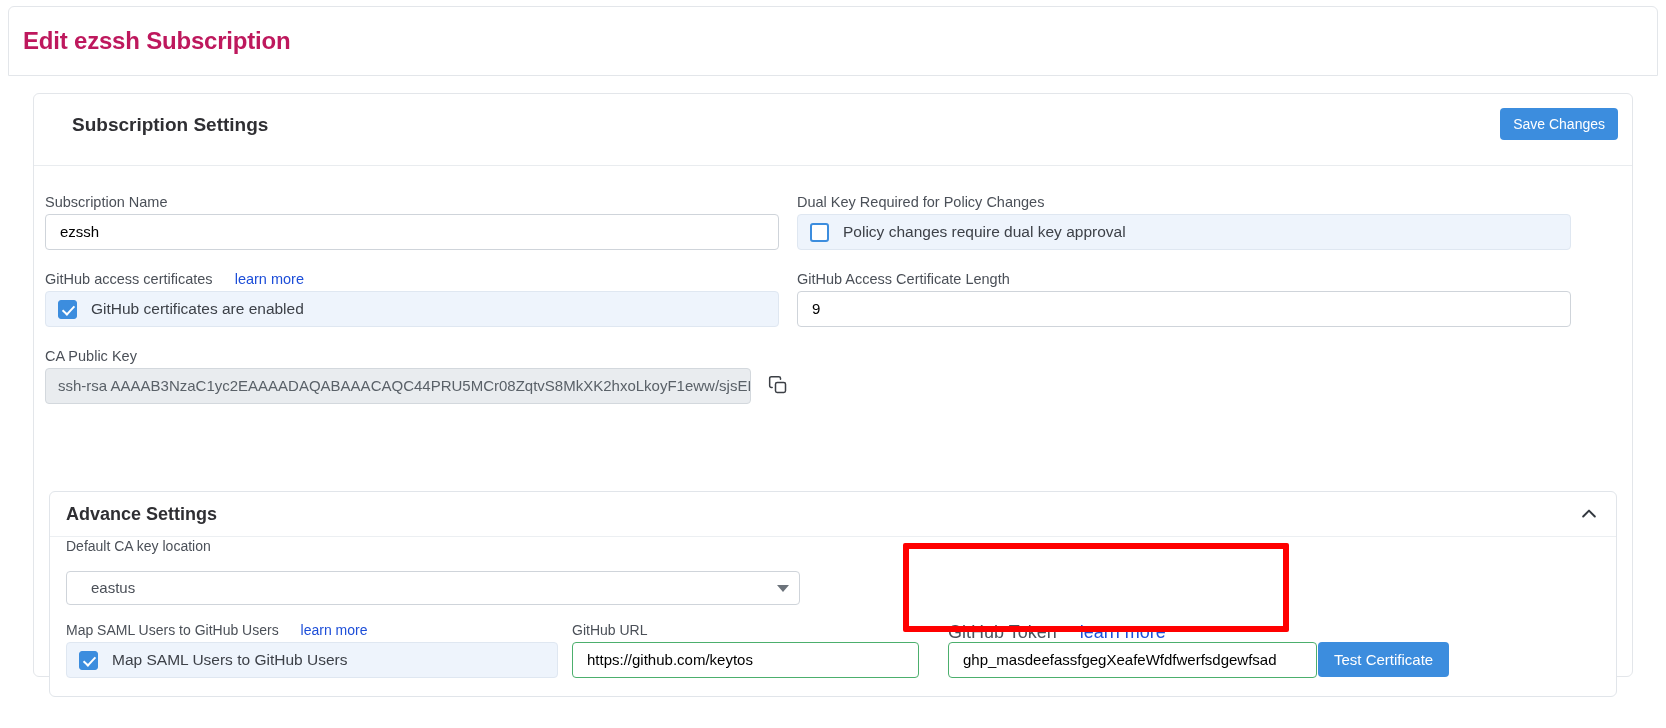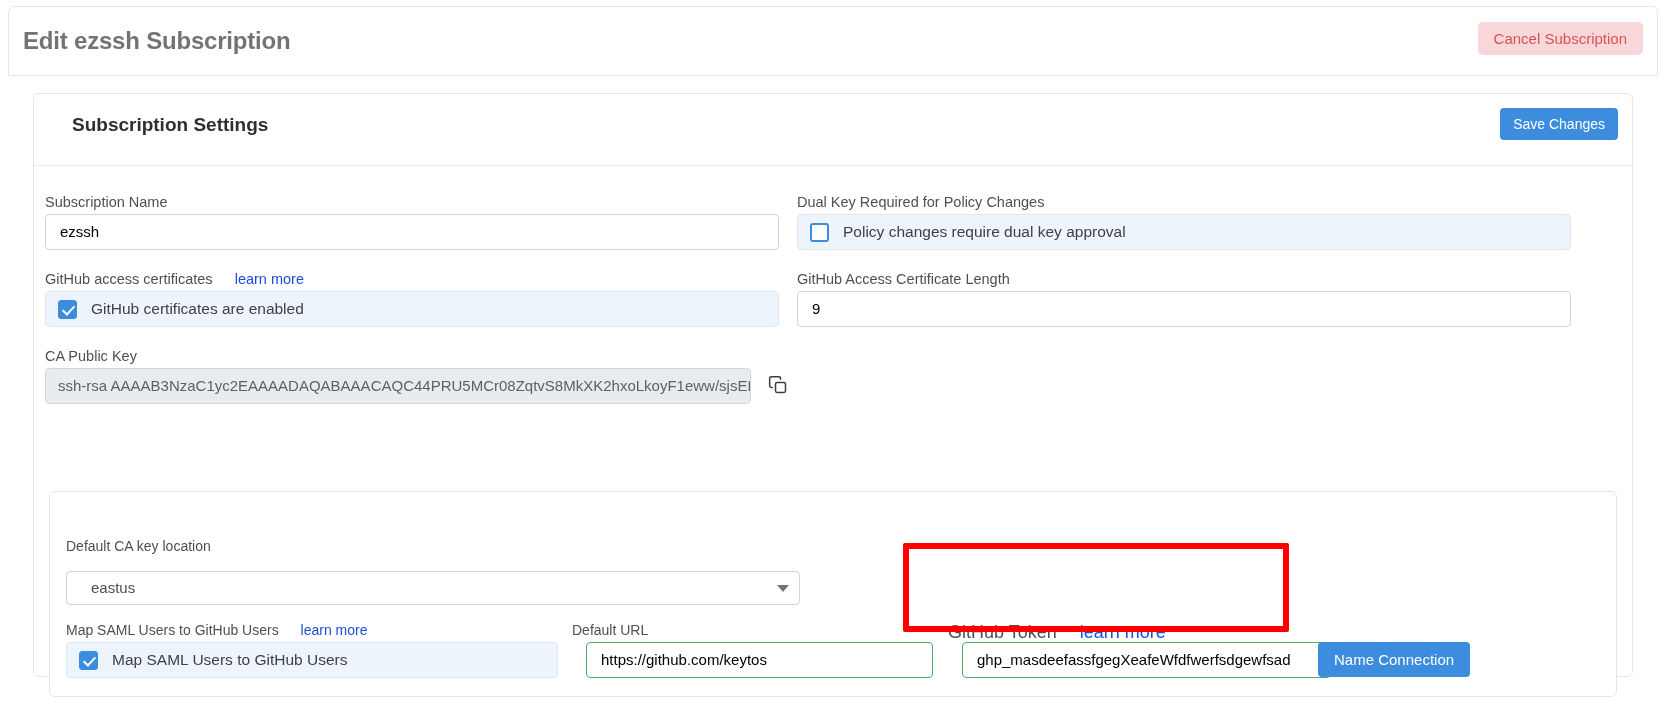--- a/index.html
+++ b/index.html
@@ -25,21 +25,21 @@
     background: #ffffff;
     border: 1px solid #e3e6ea;
     border-radius: 6px 6px 0 0;
     border-bottom: 1px solid #e3e6ea;
   }
   .page-title {
     position: absolute;
     left: 14px; top: 20px;
     font-size: 24px;
     font-weight: bold;
-    color: #737373;
+    color: #be185d;
     letter-spacing: -0.2px;
   }
   .cancel-sub-btn {
     position: absolute;
     right: 14px; top: 15px;
     background: #f8d7da;
     color: #d9534f;
     border: none;
     border-radius: 5px;
     font-size: 15px;
@@ -109,21 +109,21 @@
     border: 1px solid #cfd4da;
     border-radius: 4px;
     font-size: 15px;
     color: #000000;
     font-family: "Liberation Sans", sans-serif;
     padding: 0 14px;
     height: 36px;
     line-height: 34px;
     outline: none;
   }
-  .text-input.green { border-color: #4caf6d; margin-left: 14px; }
+  .text-input.green { border-color: #4caf6d; }
   .readonly-input {
     position: absolute;
     background: #e9ecef;
     border: 1px solid #d3d8dd;
     border-radius: 4px;
     font-size: 15px;
     color: #5a6168;
     padding: 0 12px;
     height: 36px;
     line-height: 34px;
@@ -262,21 +262,20 @@
     pointer-events: none;
   }
 </style>
 </head>
 <body>
 
 <div class="page">
 
   <div class="header-card">
     <div class="page-title">Edit ezssh Subscription</div>
-    <button class="cancel-sub-btn">Cancel Subscription</button>
   </div>
 
   <div class="settings-card">
 
     <div class="settings-card-head">
       <div class="settings-title">Subscription Settings</div>
       <button class="save-btn">Save Changes</button>
     </div>
 
     <div class="card-body">
@@ -307,46 +306,56 @@
       <button class="copy-btn" style="left:725px; top:201px;">
         <span>
           <svg width="20" height="20" viewBox="0 0 24 24" fill="none" stroke="#3b3f45" stroke-width="1.8" stroke-linecap="round" stroke-linejoin="round">
             <rect x="9" y="9" width="12" height="12" rx="2"></rect>
             <path d="M5 15H4a2 2 0 0 1-2-2V4a2 2 0 0 1 2-2h9a2 2 0 0 1 2 2v1"></path>
           </svg>
         </span>
       </button>
 
       <div class="adv-panel">
+        <div class="adv-head">
+          <div class="adv-title">Advance Settings</div>
+          <button class="chevron-btn">
+            <span>
+              <svg width="20" height="20" viewBox="0 0 24 24" fill="none" stroke="#33383f" stroke-width="2.4" stroke-linecap="round" stroke-linejoin="round">
+                <polyline points="5 15 12 8 19 15"></polyline>
+              </svg>
+            </span>
+          </button>
+        </div>
 
         <div class="field-label" style="left:16px; top:46px; font-size:14px;">Default CA key location</div>
         <div class="select-input" style="left:16px; top:79px; width:734px;">
           <span>eastus</span>
           <span class="select-caret"></span>
         </div>
 
         <div class="field-label" style="left:16px; top:130px; font-size:14px;">
           <span>Map SAML Users to GitHub Users</span>
           <a class="learn-more">learn more</a>
         </div>
         <div class="check-row" style="left:16px; top:150px; width:492px;">
           <span class="cb on"></span>
           <span class="check-label">Map SAML Users to GitHub Users</span>
         </div>
 
-        <div class="field-label" style="left:522px; top:130px; font-size:14px;">Default URL</div>
+        <div class="field-label" style="left:522px; top:130px; font-size:14px;">GitHub URL</div>
         <div class="text-input green" style="left:522px; top:150px; width:347px;">https://github.com/keytos</div>
 
         <div class="field-label" style="left:898px; top:130px; font-size:18px;">
           <span>GitHub Token</span>
           <a class="learn-more">learn more</a>
         </div>
         <div class="text-input green" style="left:898px; top:150px; width:369px;">ghp_masdeefassfgegXeafeWfdfwerfsdgewfsad</div>
 
-        <button class="test-btn" style="left:1268px; top:150px;">Name Connection</button>
+        <button class="test-btn" style="left:1268px; top:150px;">Test Certificate</button>
       </div>
 
     </div>
   </div>
 
   <div class="highlight-box"></div>
 
 </div>
 
 </body></html>

